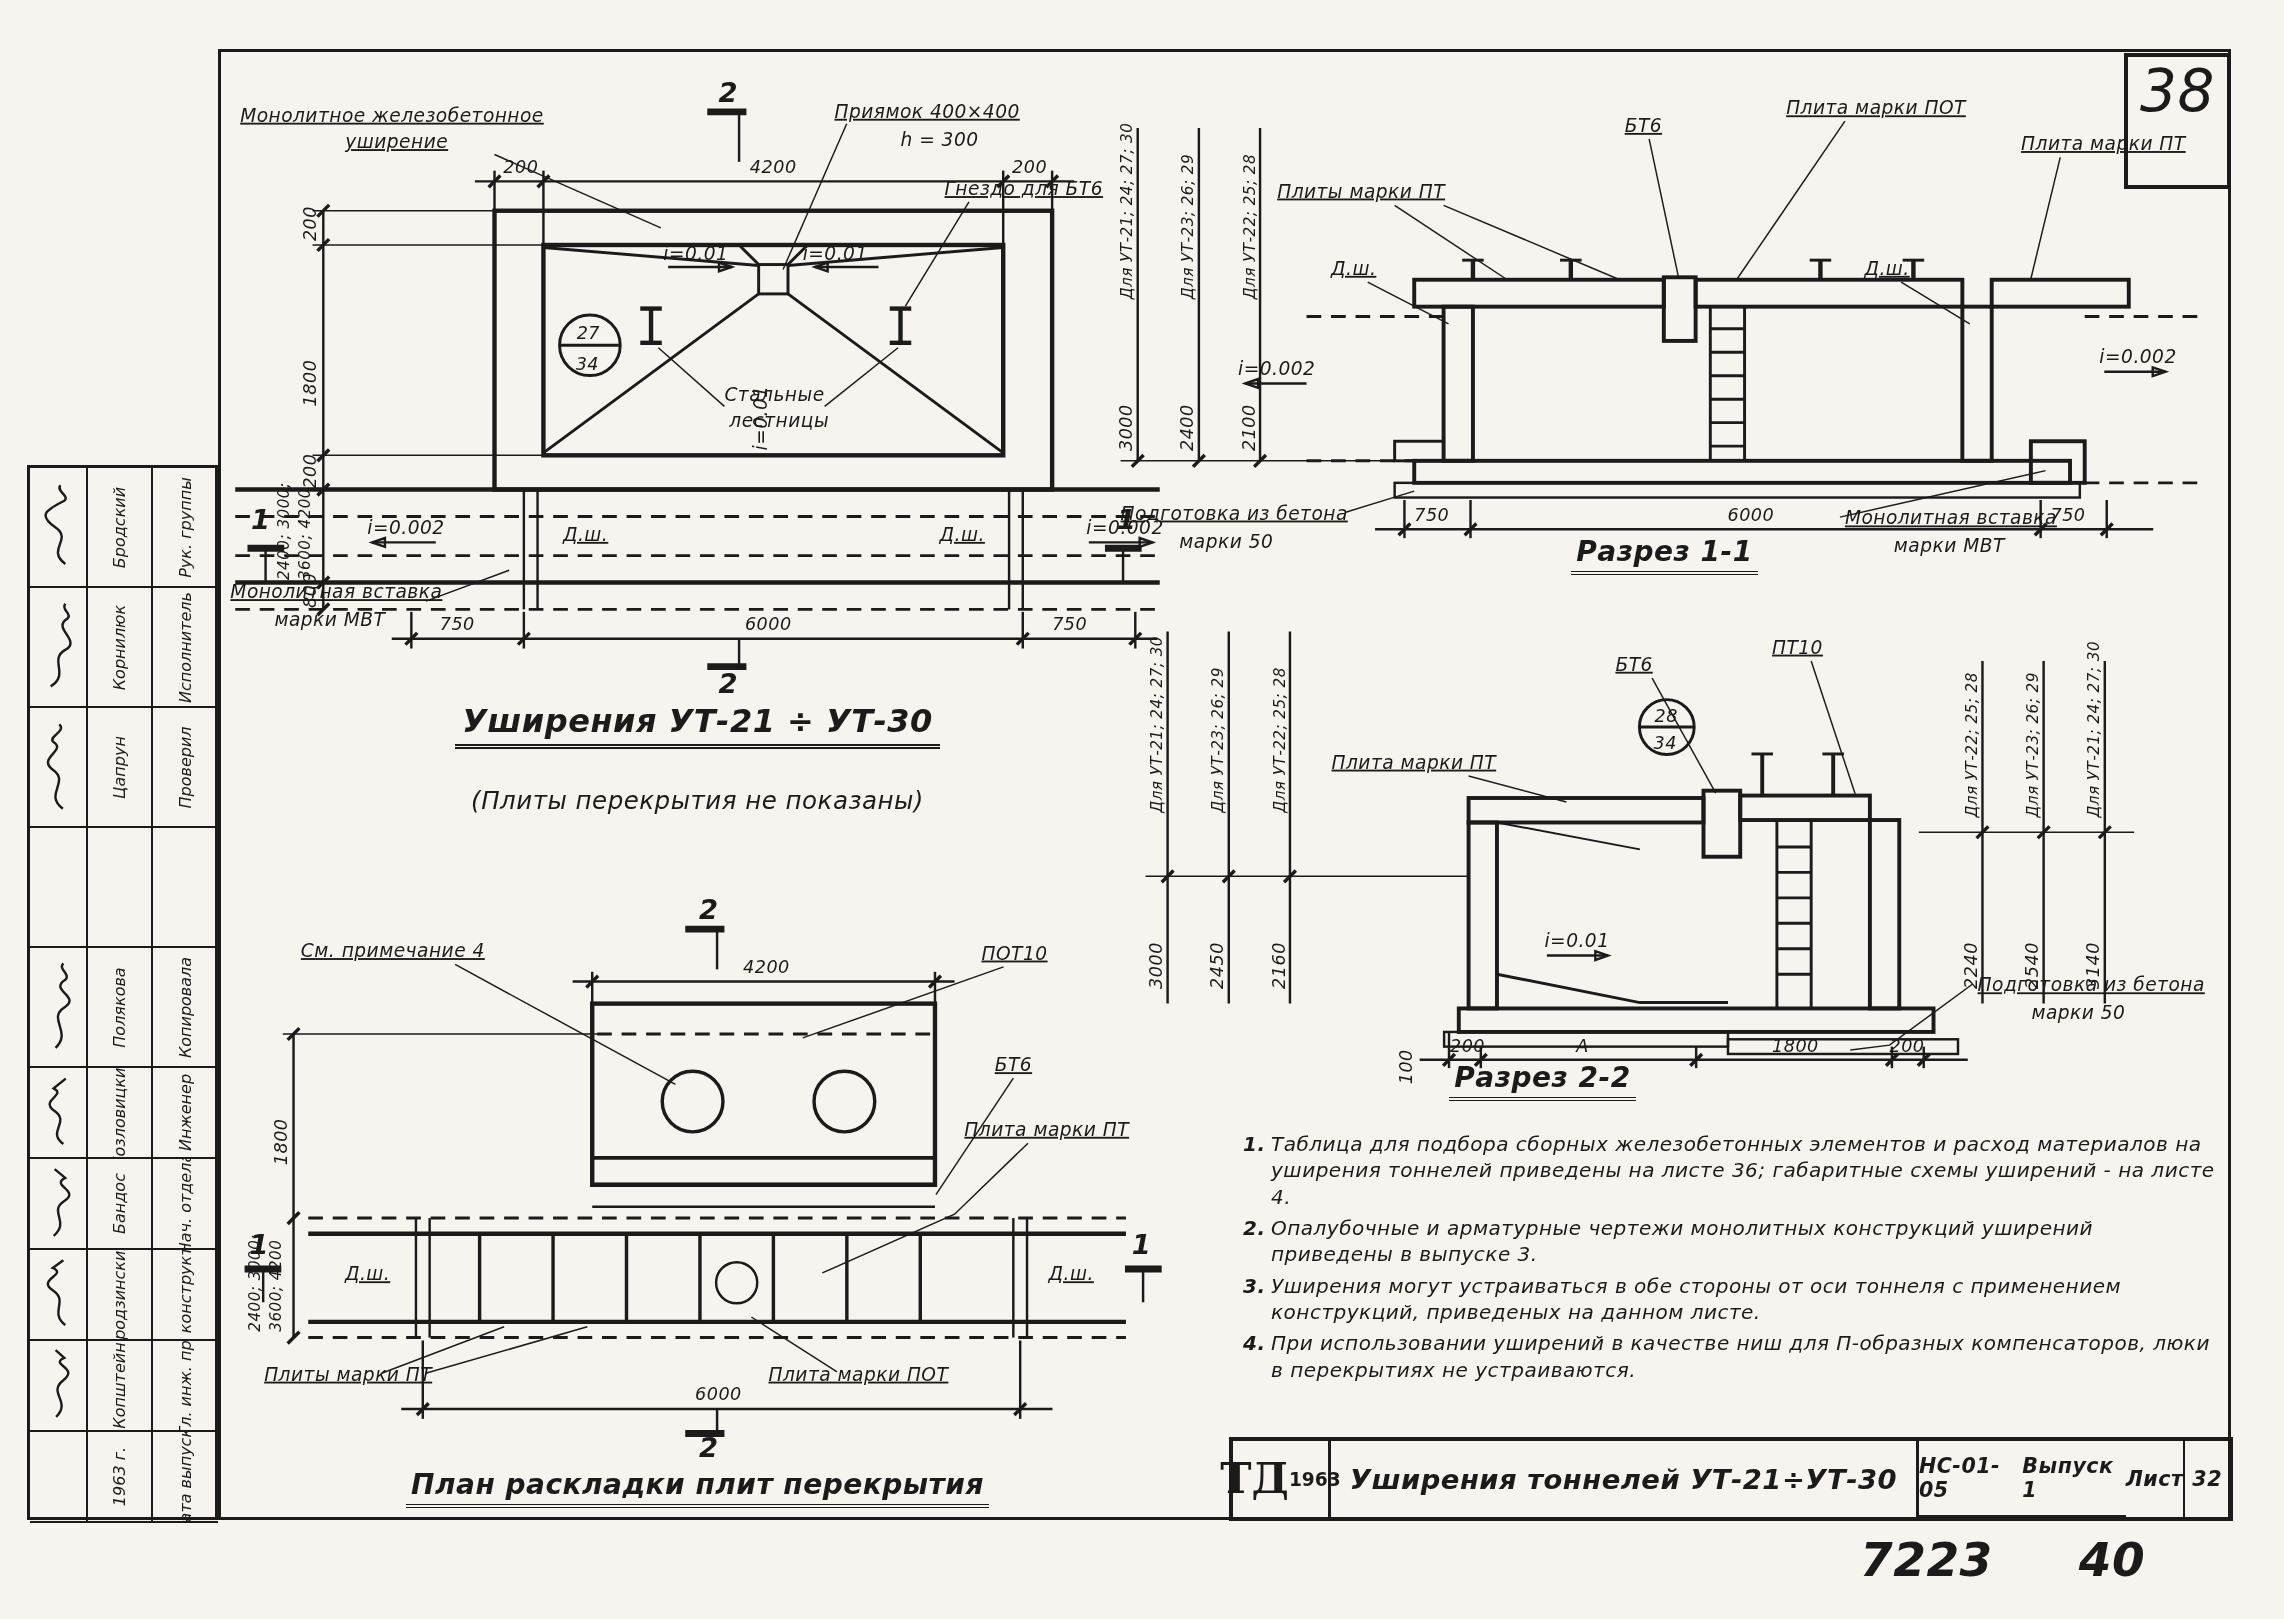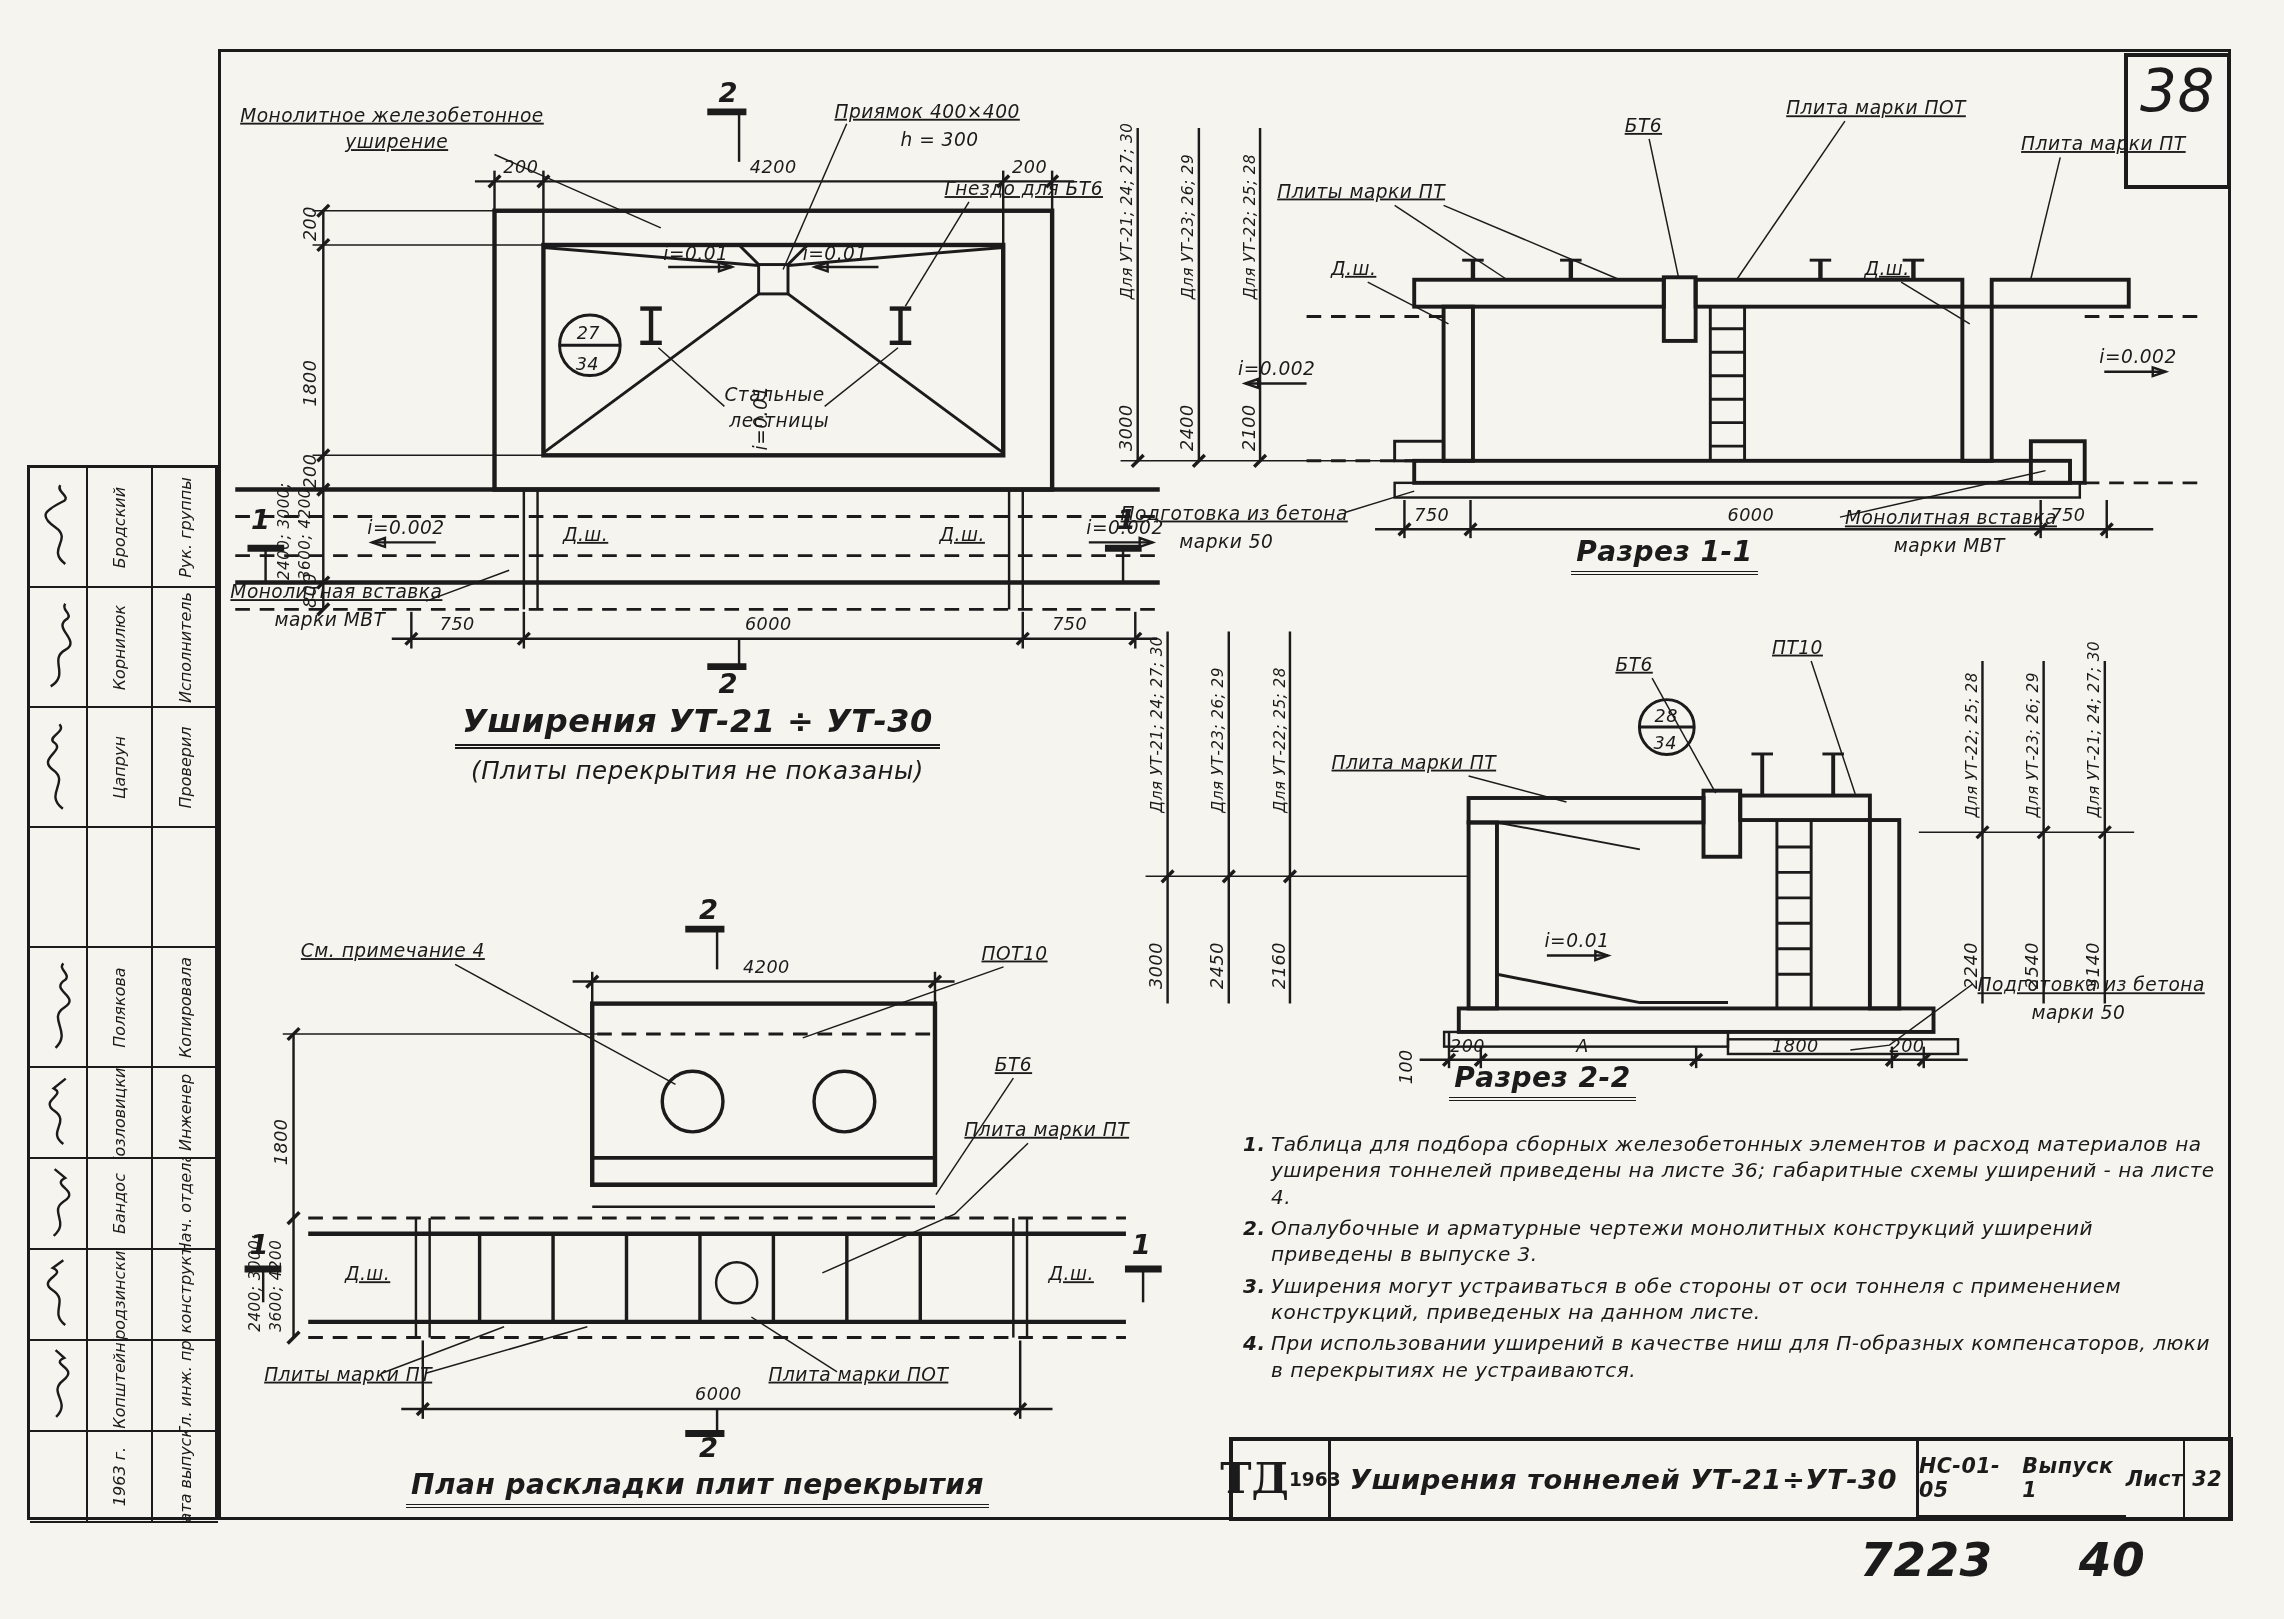--- a/index.html
+++ b/index.html
@@ -355,21 +355,21 @@
         <text class="u" x="20" y="1092">Монолитная  вставка</text>
         <text x="110" y="1148">марки  МВТ</text>
         <line x1="420" y1="1098" x2="590" y2="1035" stroke-width="3"></line>
       </g>
     </g>
   </svg>
 
   <div class="abs hand title-main" style="left:220px; top:702px; width:955px;">
     <span>Уширения  УТ-21 ÷ УТ-30</span>
   </div>
-  <div class="abs hand title-sub" style="left:220px; top:756px; width:955px;">
+  <div class="abs hand title-sub" style="left:220px; top:786px; width:955px;">
     <span>(Плиты  перекрытия  не  показаны)</span>
   </div>
 
   <svg class="abs" style="left:220px; top:891px;" width="955" height="568" viewBox="0 0 1950 1160">
     <g stroke-width="5">
       <g>
         <text class="big" x="978" y="58">2</text>
         <line x1="950" y1="78" x2="1030" y2="78" stroke-width="14"></line>
         <line x1="1015" y1="78" x2="1015" y2="160"></line>
       </g>

